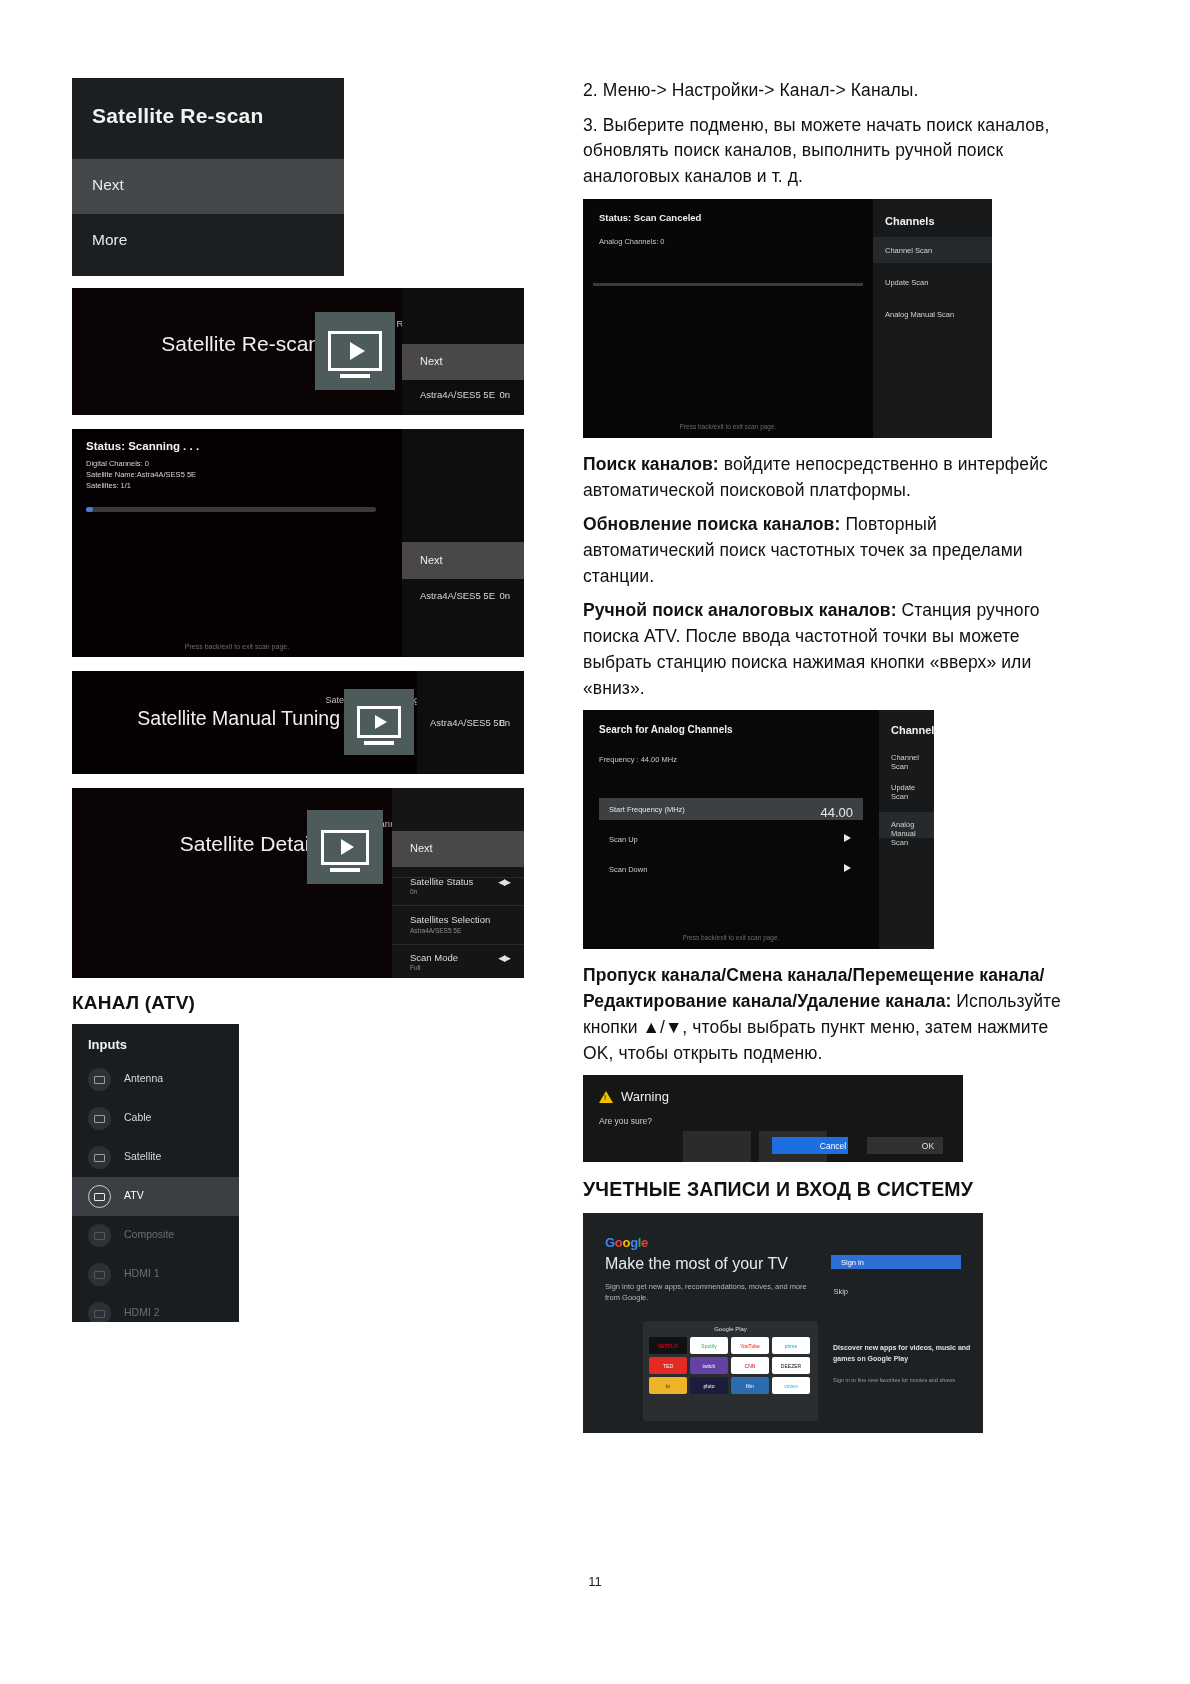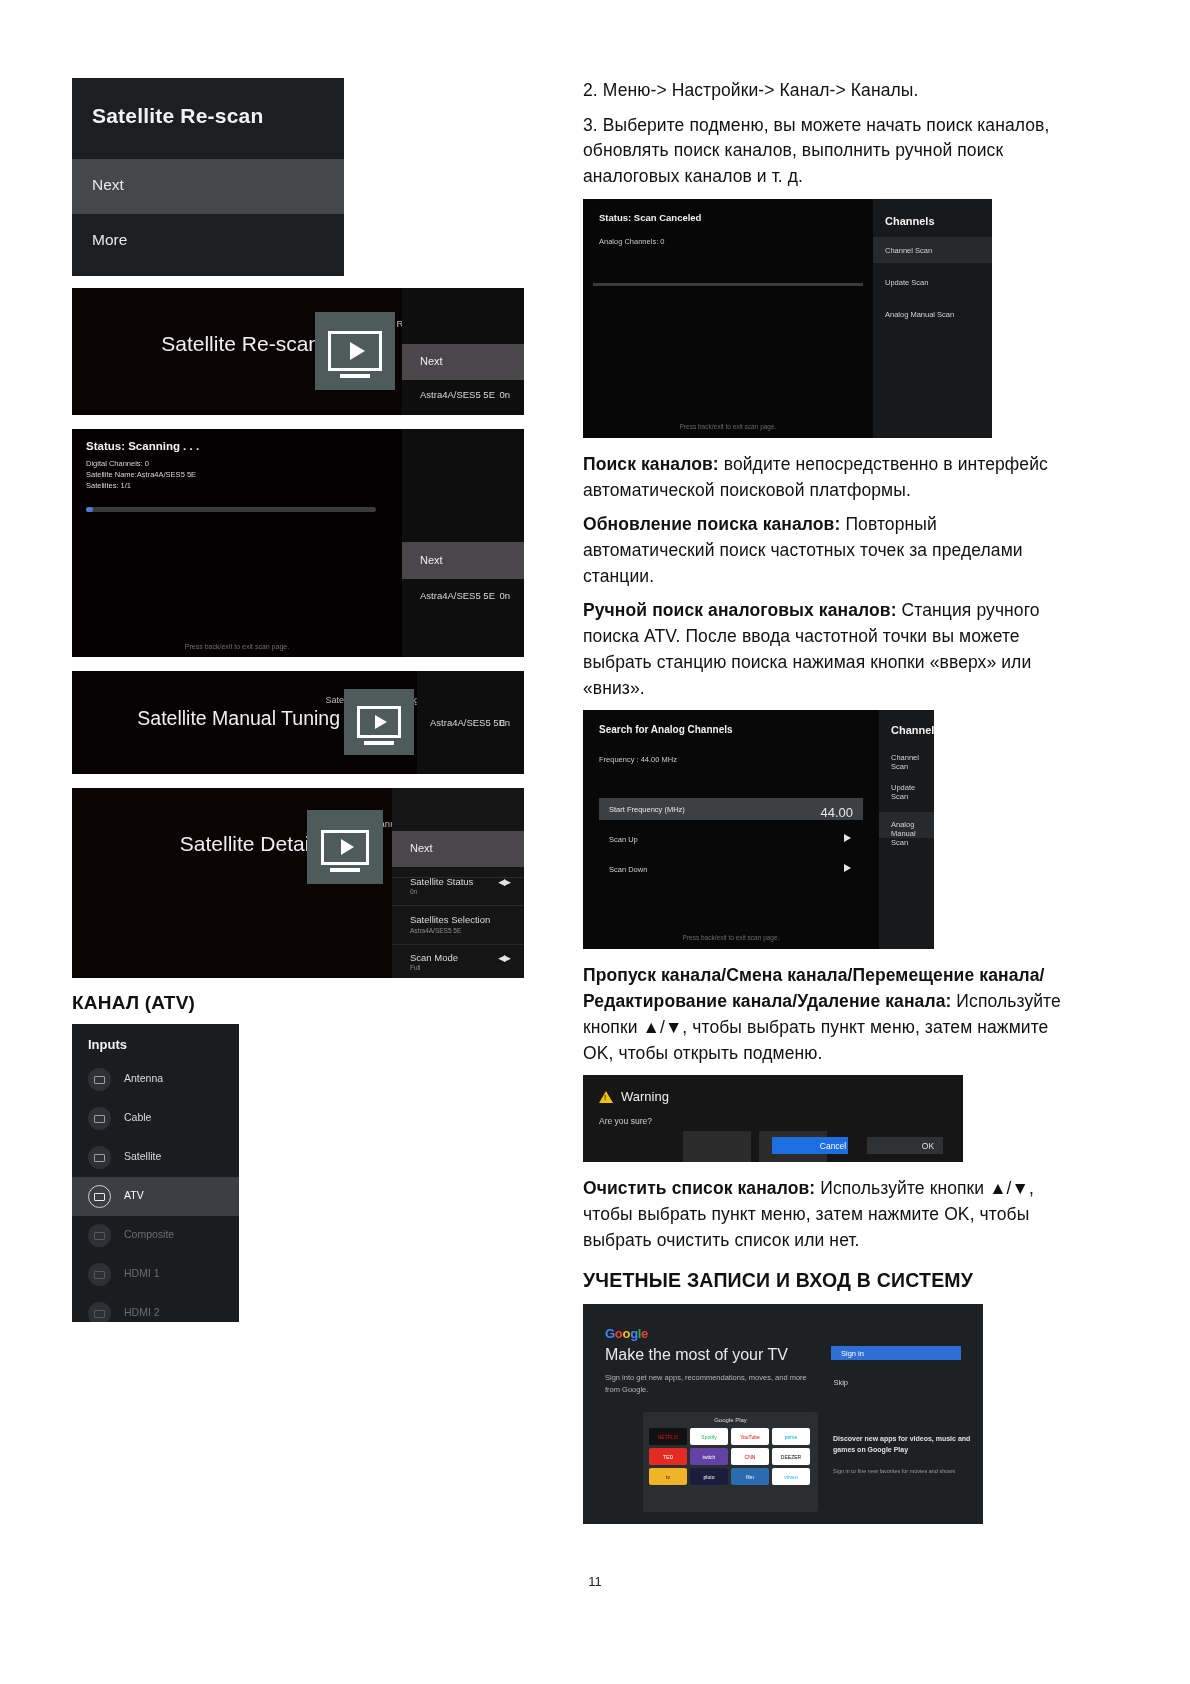--- a/index.html
+++ b/index.html
@@ -419,23 +419,20 @@
       <div class="c-ghost" style="left:100px;width:68px;"></div>
       <div class="c-ghost" style="left:176px;width:68px;"></div>
       <div class="c-cancel">
         <span>Cancel</span>
       </div>
       <div class="c-ok">
         <span>OK</span>
       </div>
     </div>
 
-    <p class="para">
-      <b>Очистить список каналов:</b><span> Используйте кнопки ▲/▼, чтобы выбрать пункт меню, затем нажмите OK, чтобы выбрать очистить список или нет.</span>
-    </p>
 
     <div class="h-big">УЧЕТНЫЕ ЗАПИСИ И ВХОД В СИСТЕМУ</div>
 
     <div class="shot shotD">
       <div class="g-logo">
         <i style="color:#4285F4">G</i><i style="color:#EA4335">o</i><i style="color:#FBBC05">o</i><i style="color:#4285F4">g</i><i style="color:#34A853">l</i><i style="color:#EA4335">e</i>
       </div>
       <div class="g-head">Make the most of your TV</div>
       <div class="g-sub">Sign into get new apps, recommendations, moves, and more from Google.</div>
       <div class="g-signin">

